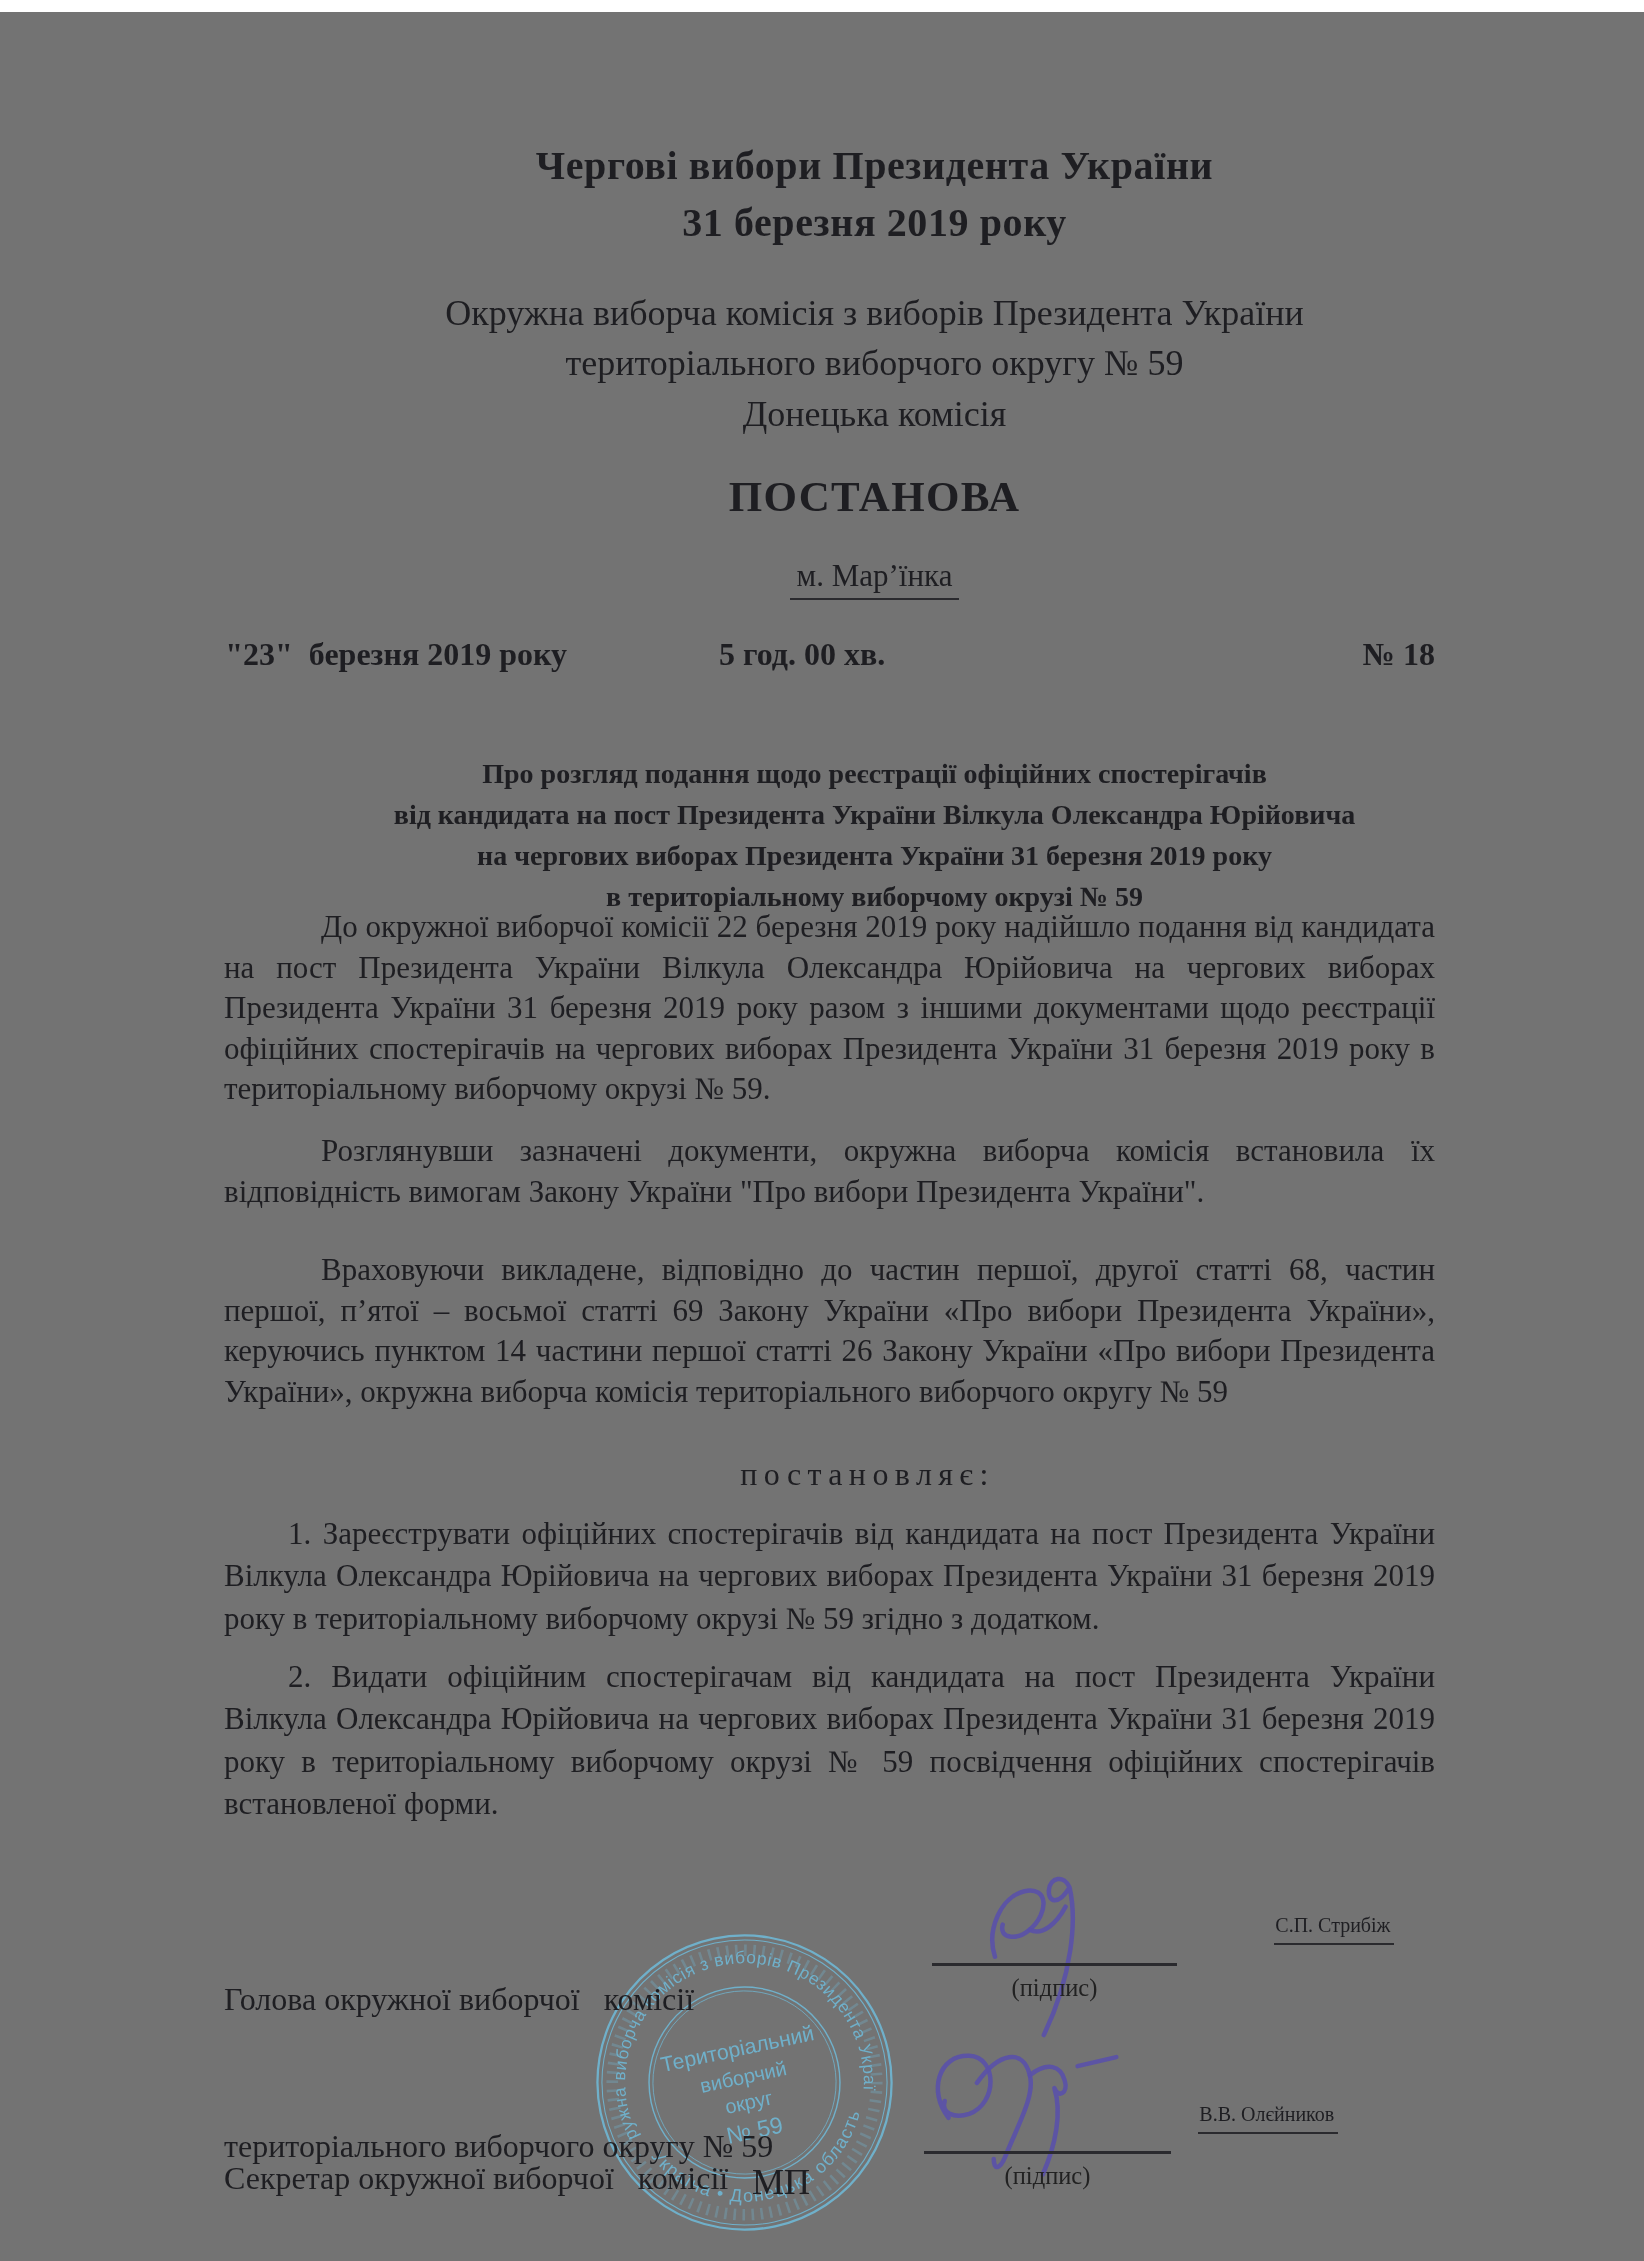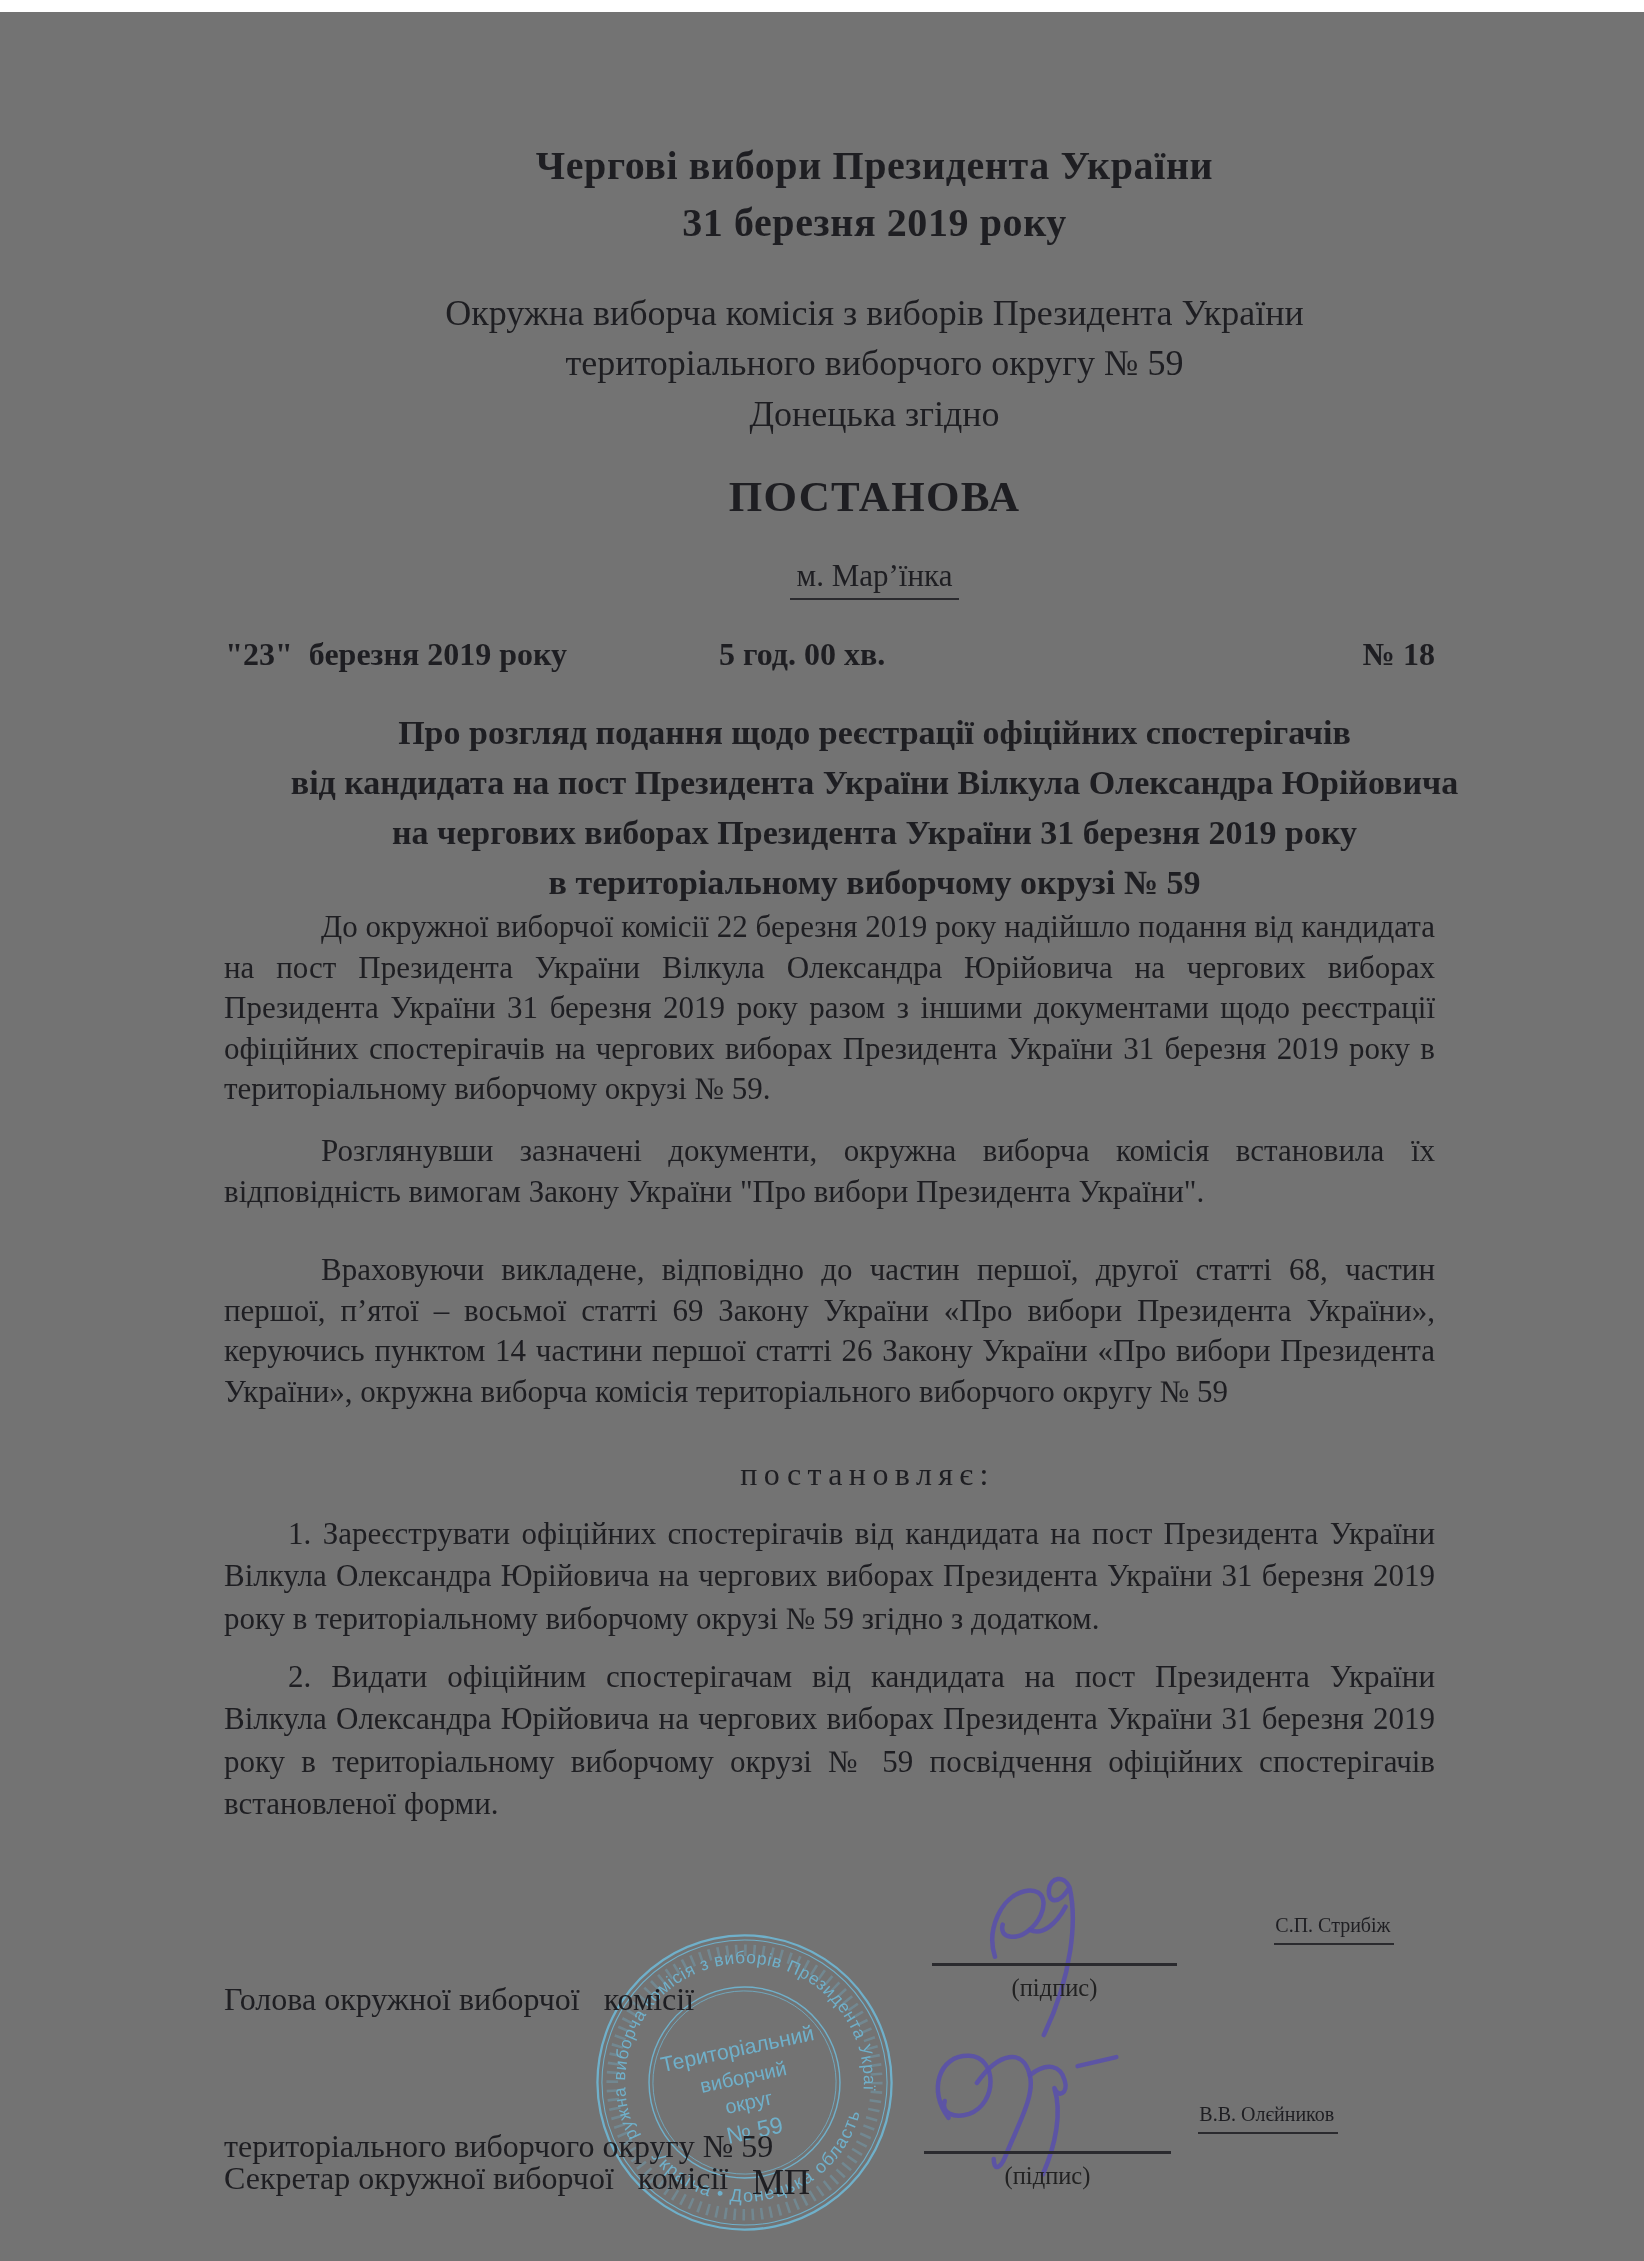--- a/index.html
+++ b/index.html
@@ -25,21 +25,21 @@
   .org-block   { top: 276px; font-size: 36px; line-height: 1.40; }
   .doc-type    { top: 460px; font-size: 43px; font-weight: bold; letter-spacing: 1.3px; }
   .place-line  { top: 546px; font-size: 31px; }
   .place-inner { display: inline-block; border-bottom: 2.6px solid #2a2a2e; padding: 0 6.4px 3.9px 6.4px; }
 
   .date-line { top: 624px; font-size: 32px; font-weight: bold; height: 45px; }
   .date-left   { position: absolute; left: 1.3px; white-space: pre-wrap; }
   .date-time   { position: absolute; left: 495px; }
   .date-number { position: absolute; right: 0; }
 
-  .subject { top: 696px; font-size: 34px; font-weight: bold; line-height: 1.47; }
+  .subject { top: 741px; font-size: 28px; font-weight: bold; line-height: 1.47; }
 
   .para {
     font-size: 31px;
     line-height: 1.31;
     text-align: justify;
     text-indent: 97px;
   }
   .p1 { top: 895px; }
   .p2 { top: 1119px; }
   .p3 { top: 1238px; }
@@ -82,21 +82,21 @@
 <div class="page">
 
   <div class="abs col centered title-block">
     <div>Чергові вибори Президента України</div>
     <div>31 березня 2019 року</div>
   </div>
 
   <div class="abs col centered org-block">
     <div>Окружна виборча комісія з виборів Президента України</div>
     <div>територіального виборчого округу № 59</div>
-    <div>Донецька згідно</div>
+    <div>Донецька комісія</div>
   </div>
 
   <div class="abs col centered doc-type">ПОСТАНОВА</div>
 
   <div class="abs col centered place-line">
     <span class="place-inner">м. Мар’їнка</span>
   </div>
 
   <div class="abs col date-line">
     <span class="date-left">"23"  березня 2019 року</span>

